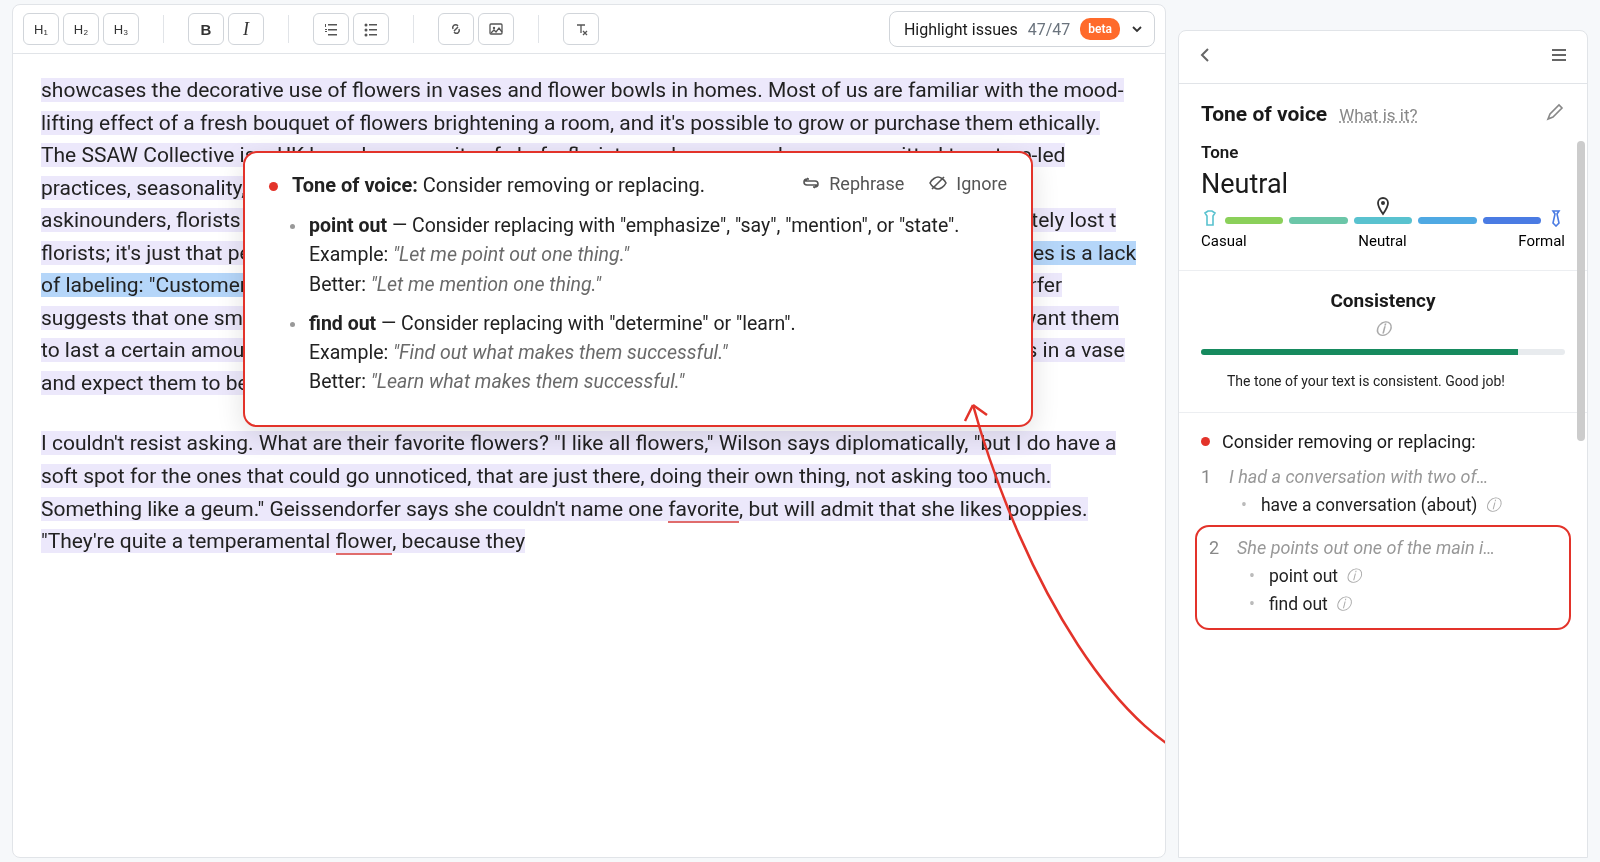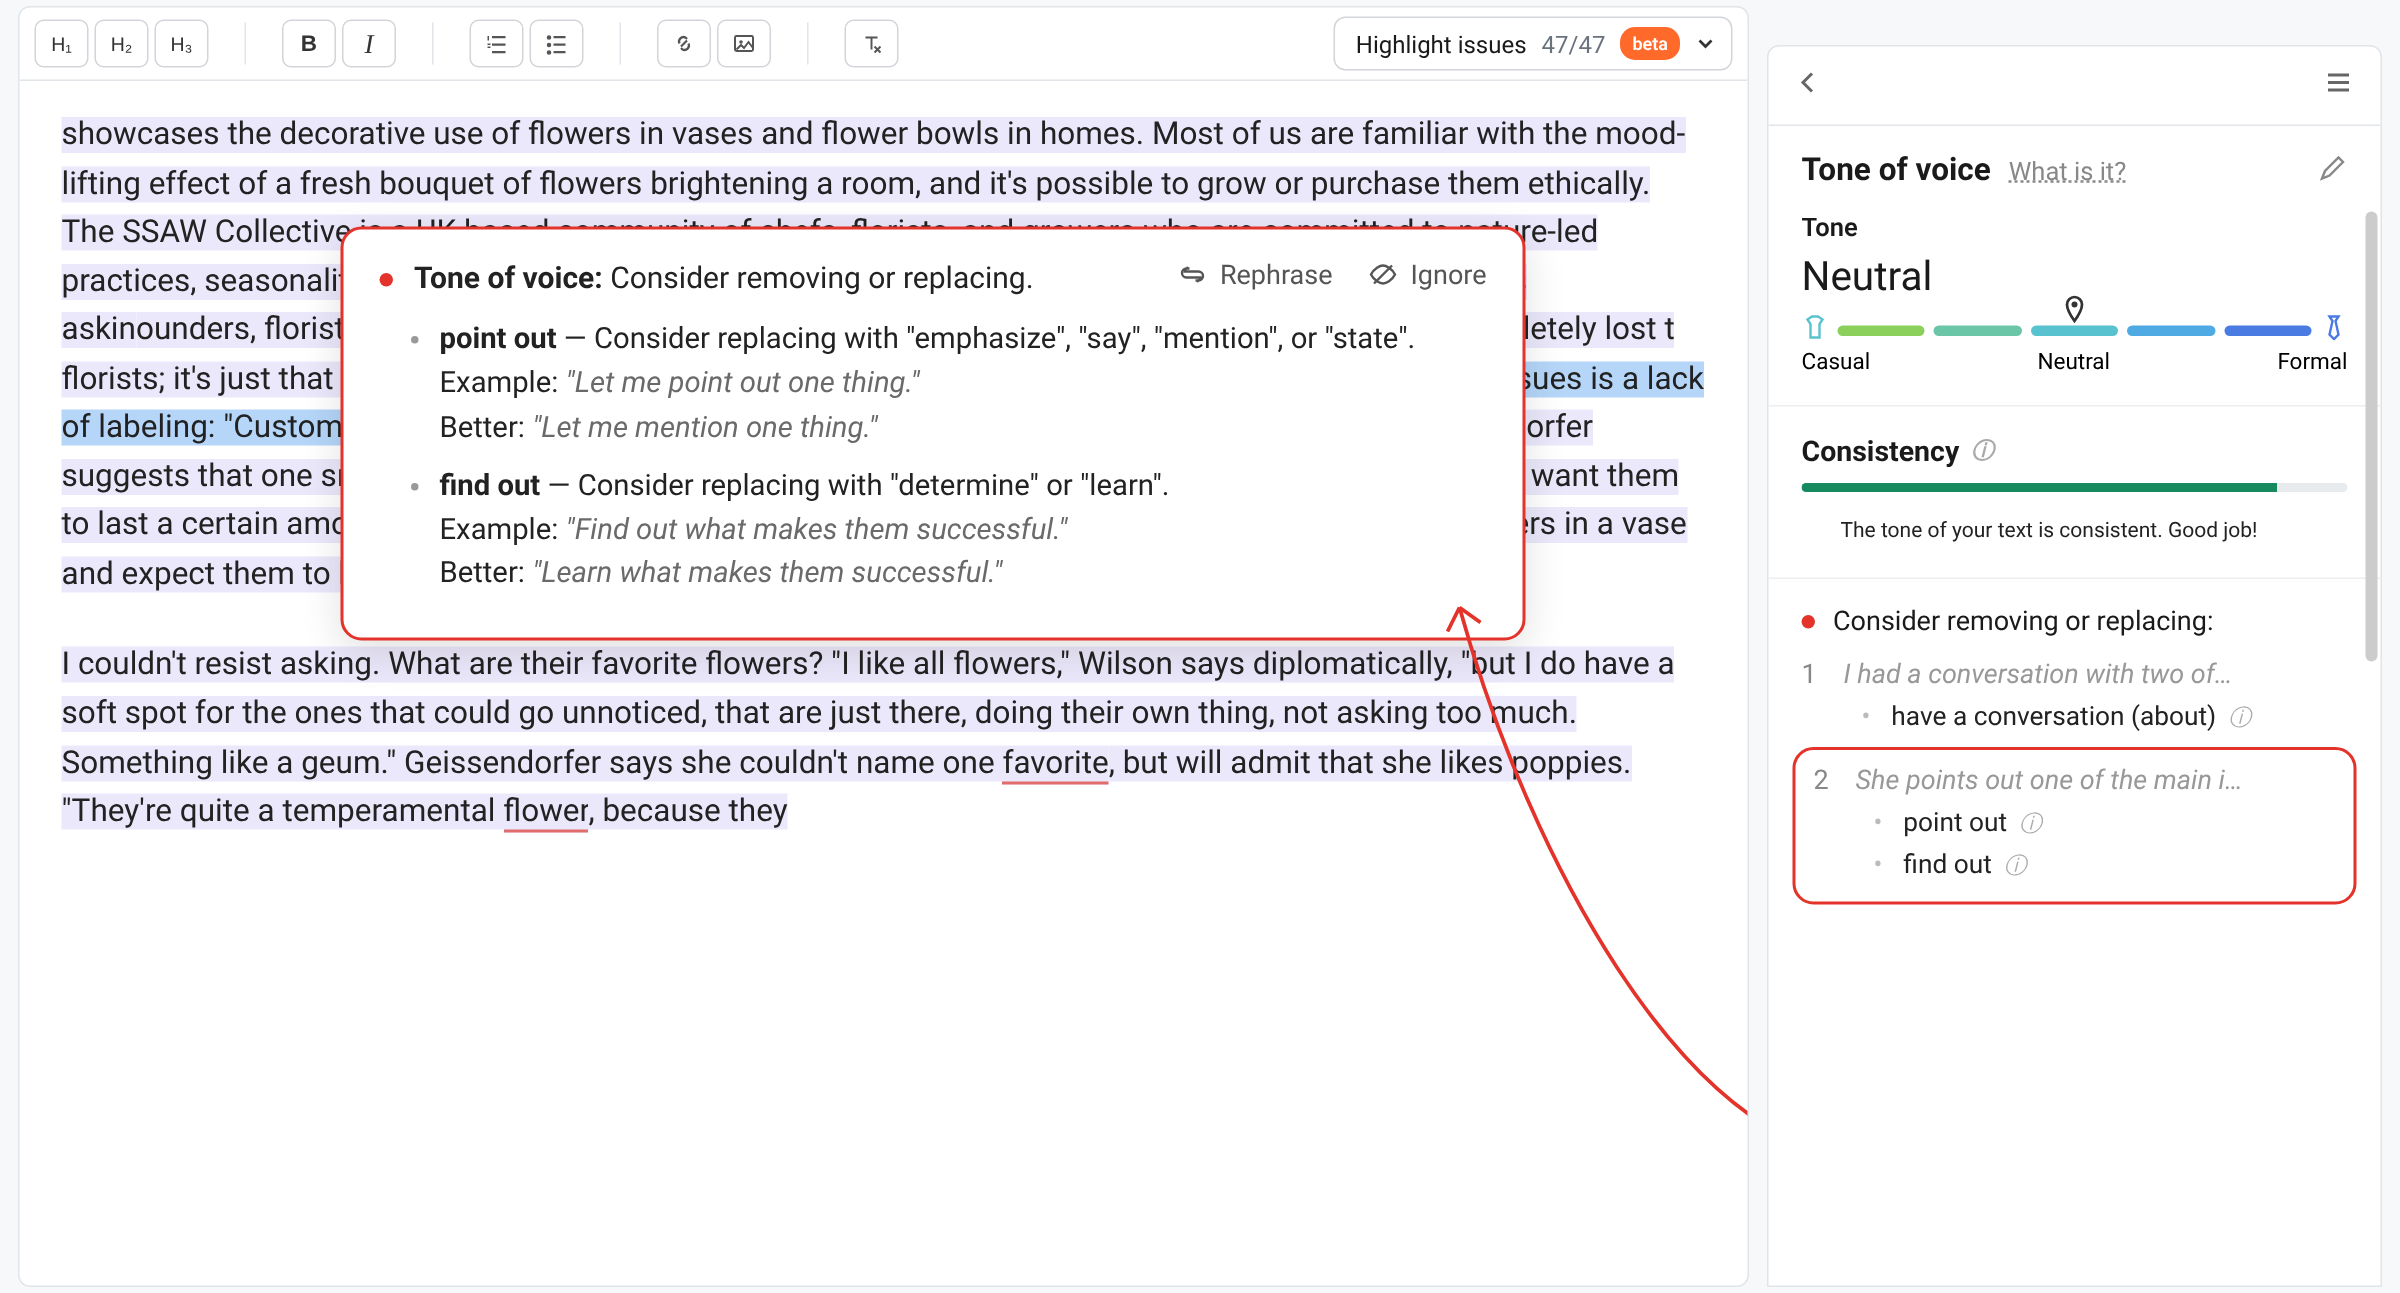--- a/index.html
+++ b/index.html
@@ -80,21 +80,21 @@
   line-height: 1.55;
   color: #222;
   overflow-y: auto;
   position: relative;
 }
 .hl { background: #ece8fb; }
 .sel { background: #b5d6f9; }
 .ul-red { border-bottom: 2px solid #e06c6c; }
 .popover {
   position: absolute;
-  left: 214px;
+  left: 230px;
   top: 146px;
   width: 790px;
   background: #fff;
   border: 2px solid #e3332a;
   border-radius: 14px;
   box-shadow: 0 8px 28px rgba(0,0,0,0.12);
   padding: 20px 24px 18px 24px;
   z-index: 10;
 }
 .pop-head {
@@ -150,21 +150,21 @@
 .bar-seg { flex: 1; height: 7px; border-radius: 4px; }
 .seg1 { background: #8bd05a; }
 .seg2 { background: #6bc6a8; }
 .seg3 { background: #59c2cf; }
 .seg4 { background: #4fa9e3; }
 .seg5 { background: #4a7be3; }
 .bar-labels { display: flex; justify-content: space-between; margin-top: 8px; font-size: 15px; color: #000000; }
 .shirt { color: #59c2cf; font-size: 17px; }
 .tie { color: #4a7be3; font-size: 17px; }
 .pin { position: absolute; left: 50%; top: -20px; transform: translateX(-50%); color: #333; font-size: 20px; }
-.consist-title { display:flex; align-items:center; gap:8px; font-size: 19px; font-weight: 700; }
+.consist-title { display:flex; align-items:center; gap:8px; font-size: 19px; font-weight: 700; flex-direction: column; }
 .consist-val { font-size: 30px; color: #168a5e; margin-top: 10px; font-weight: 500;}
 .progress { margin-top: 10px; height: 6px; background: #e8ebee; border-radius: 3px; overflow: hidden; }
 .progress-fill { height: 100%; background: #168a5e; width: 87%; }
 .consist-msg { margin-top: 16px; font-size: 14px; color: #222; line-height: 1.5; margin-left: 26px;}
 .issue-sec { padding: 18px 22px; }
 .issue-head { display: flex; align-items: center; gap: 12px; font-size: 18px; margin-bottom: 14px;}
 .issue-head .reddot { margin-top: 0; }
 .issue-item { margin-bottom: 10px; }
 .issue-num-row { display: flex; gap: 14px; font-size: 18px; align-items: baseline;}
 .issue-num { color: #888; width: 14px; }

